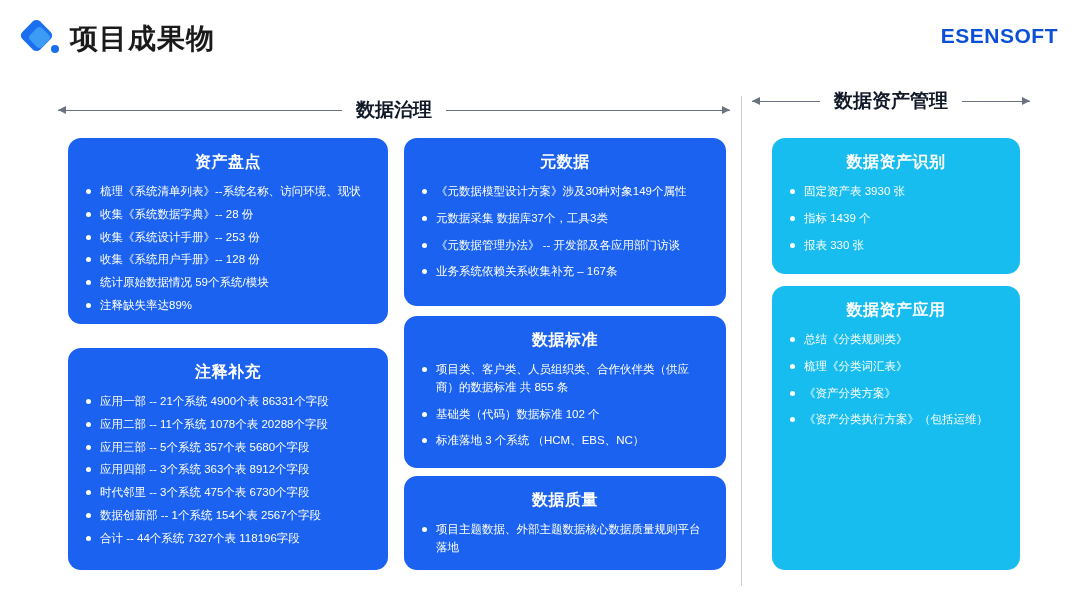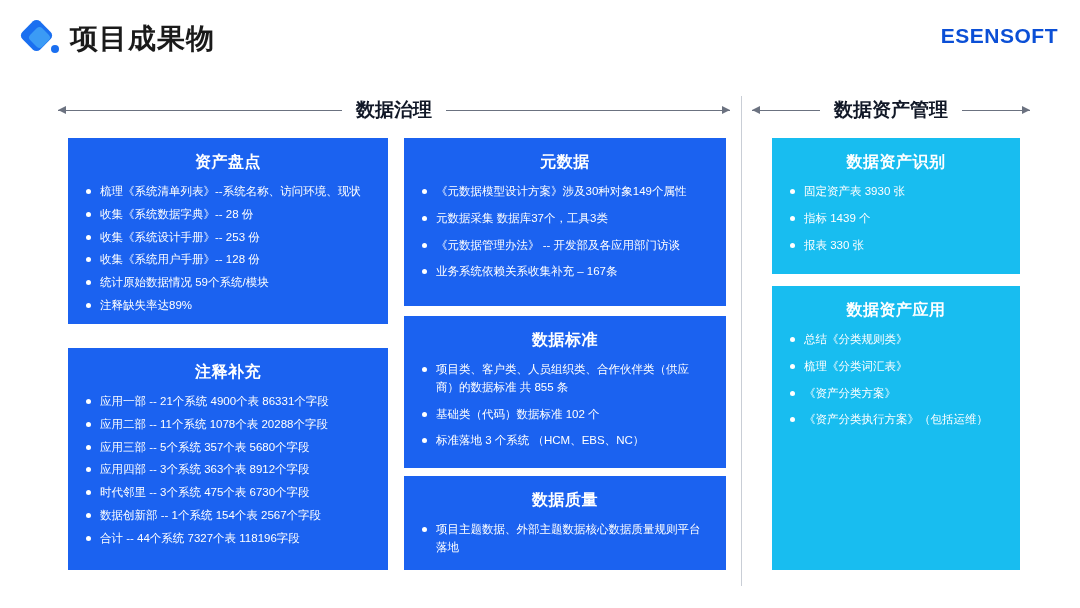--- a/index.html
+++ b/index.html
@@ -53,32 +53,32 @@
   .rail .line.right::after {
     right: 0; border-top: 4.5px solid transparent; border-bottom: 4.5px solid transparent;
     border-left: 8px solid #6b7280;
   }
   .rail .rail-label {
     padding: 0 14px; font-size: 19px; font-weight: bold; color: #111827;
     white-space: nowrap;
   }
 
   #rail-governance { left: 58px; top: 98px; width: 672px; }
-  #rail-assets { left: 752px; top: 98px; width: 278px; }
+  #rail-assets { left: 752px; top: 89px; width: 278px; }
 
   
   .divider {
     position: absolute; left: 741px; top: 96px; width: 1px; height: 490px;
     background: #c9ced6;
   }
 
   
   .card {
     position: absolute;
-    border-radius: 0;
+    border-radius: 13px;
     padding: 14px 16px 12px 16px;
     color: #ffffff;
   }
   .card.blue { background: #1b62f0; }
   .card.cyan { background: #18bdf0; }
 
   .card-title {
     text-align: center; font-size: 16px; font-weight: bold;
     margin-bottom: 10px; letter-spacing: 0.5px;
   }

